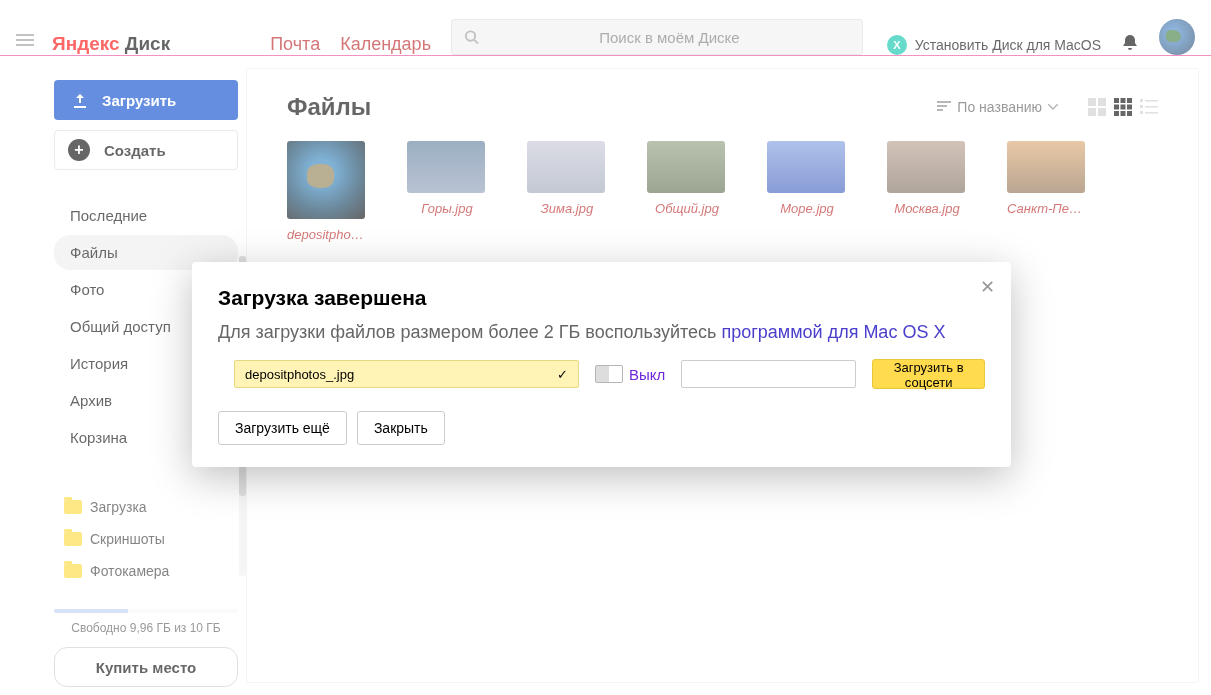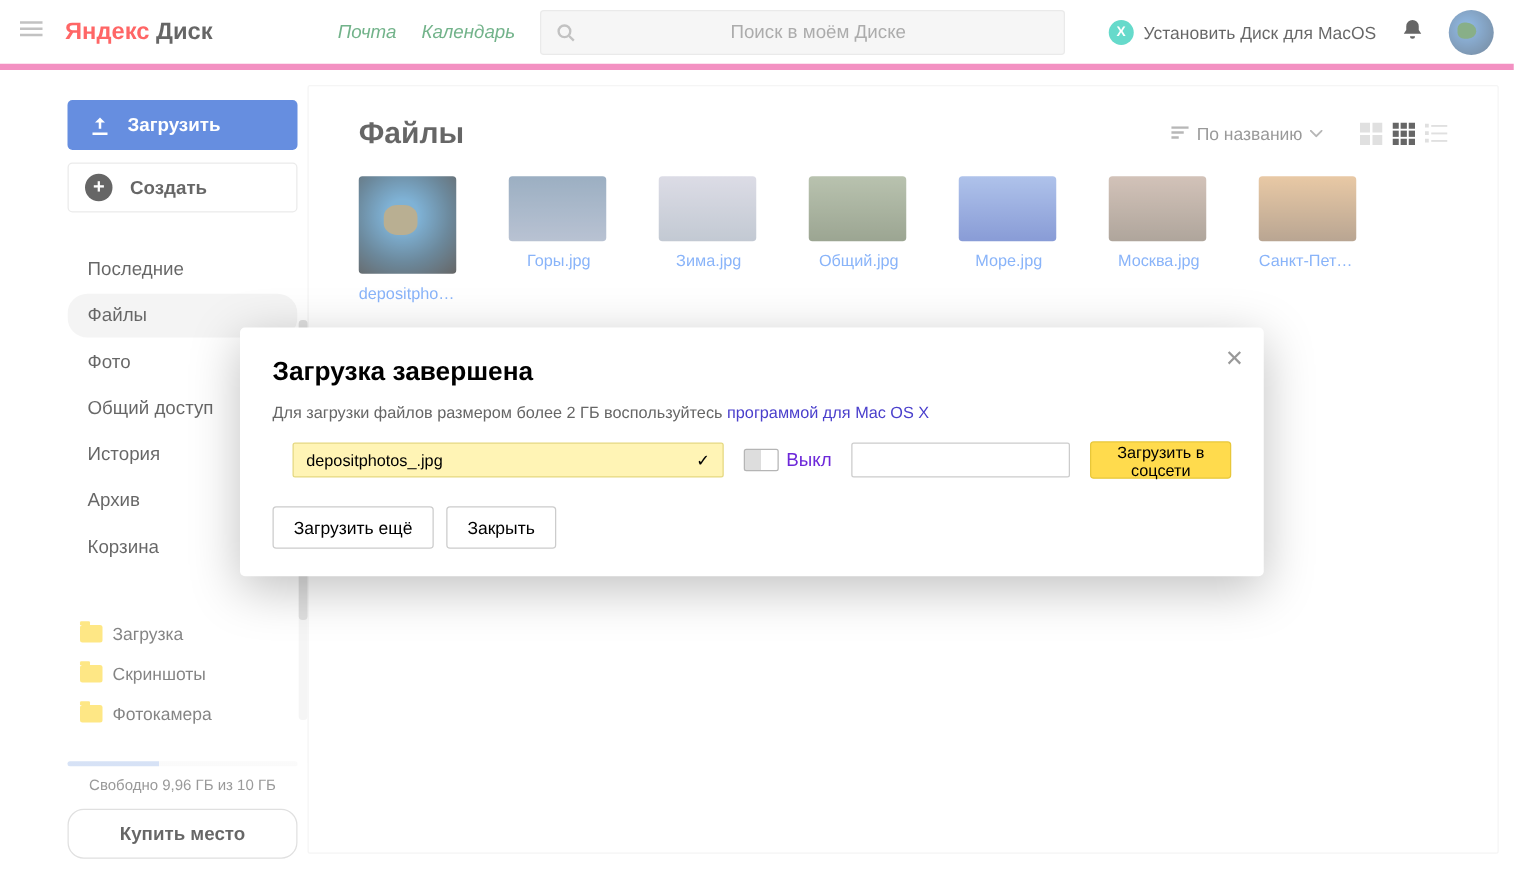--- a/index.html
+++ b/index.html
@@ -1,25 +1,25 @@
 <!DOCTYPE html>
 <html><head>
 <meta charset="utf-8">
 <style>
 * { margin: 0; padding: 0; box-sizing: border-box; font-family: Arial, sans-serif; }
 body { background: #fff; width: 1211px; height: 695px; overflow: hidden; position: relative; }
 
 
-.header { height: 56px; display: flex; align-items: center; padding: 0 16px; border-bottom: 5px solid #ec4899; }
+.header { height: 56px; display: flex; align-items: flex-end; padding: 0 16px; border-bottom: 1px solid #ec4899; }
 .menu-icon { width: 24px; height: 24px; cursor: pointer; margin-right: 12px; }
 .menu-icon span { display: block; width: 18px; height: 2px; background: #999; margin: 3px 0; }
 .logo { font-size: 19px; font-weight: bold; color: #000; margin-right: 100px; }
 .logo .ya { color: #ff0000; }
 .header-links { display: flex; gap: 20px; margin-right: 20px; }
-.header-link { font-size: 15px; color: #15803d; cursor: pointer; font-style: italic; }
+.header-link { font-size: 18px; color: #b91c1c; cursor: pointer; }
 .search-box { flex: 1; max-width: 420px; height: 36px; background: #f0f0f0; border: 1px solid #ddd; border-radius: 3px; display: flex; align-items: center; padding: 0 12px; margin-right: 24px; }
 .search-box svg { margin-right: 10px; }
 .search-box input { border: none; background: transparent; width: 100%; font-size: 15px; text-align: center; outline: none; color: #701a75; }
 .install-btn { display: flex; align-items: center; gap: 8px; cursor: pointer; font-size: 14px; margin-left: auto; margin-right: 20px; }
 .install-btn .circle { width: 20px; height: 20px; border-radius: 50%; background: #00c2a8; color: #fff; display: flex; align-items: center; justify-content: center; font-size: 11px; font-weight: bold; }
 .bell-icon { margin-right: 20px; cursor: pointer; }
 .avatar { width: 36px; height: 36px; border-radius: 50%; background: radial-gradient(circle at 40% 40%, #4a90d9, #1a3a5a); cursor: pointer; position: relative; overflow: hidden; }
 .avatar::after { content:''; position:absolute; left:20%; top:30%; width:40%; height:35%; background: #3a7a3a; border-radius: 40% 60% 50% 40%; }
 
 
@@ -54,30 +54,30 @@
 .thumb { width: 78px; height: 52px; border-radius: 3px; margin-bottom: 8px; }
 .thumb.earth { width: 78px; height: 78px; background: radial-gradient(circle at 45% 40%, #2a7fba 20%, #0a3a5a 60%, #000 100%); border-radius: 3px; position: relative; }
 .thumb.earth::after { content:''; position:absolute; left:25%; top:30%; width:35%; height:30%; background:#8a7a4a; border-radius:40%; }
 .thumb.t2 { background: linear-gradient(#5a7a9a, #8a9ab5); }
 .thumb.t3 { background: linear-gradient(#c5c5d5, #9aa5b5); }
 .thumb.t4 { background: linear-gradient(#8a9a7a, #5a6a4a); }
 .thumb.t5 { background: linear-gradient(#7a9add, #3a5abb); }
 .thumb.t6 { background: linear-gradient(#b59a8a, #7a6a5a); }
 .thumb.t7 { background: linear-gradient(#daa56a, #8a6a4a); }
 .trash { width: 70px; height: 80px; margin: 0 auto 8px; }
-.file-name { font-size: 13px; color: #3b82f6; white-space: nowrap; overflow: hidden; text-overflow: ellipsis; }
+.file-name { font-size: 13px; color: #b91c1c; white-space: nowrap; overflow: hidden; text-overflow: ellipsis; font-style: italic; }
 
 
 .overlay { position: absolute; inset: 0; background: rgba(255,255,255,0.4); }
 
 
 .modal { position: absolute; left: 192px; top: 262px; width: 819px; background: #fff; border-radius: 4px; box-shadow: 0 10px 40px rgba(0,0,0,0.25); padding: 24px 26px 22px; }
 .modal-close { position: absolute; right: 16px; top: 14px; cursor: pointer; color: #999; font-size: 18px; }
 .modal-title { font-size: 21px; font-weight: bold; margin-bottom: 12px; }
-.modal-sub { font-size: 13px; color: #666; margin-bottom: 16px; }
+.modal-sub { font-size: 18px; color: #666; margin-bottom: 16px; }
 .modal-sub a { color: #4a3fcc; text-decoration: none; }
 .modal-row { display: flex; gap: 16px; align-items: center; margin-bottom: 22px; }
 .file-field { flex: 0 0 345px; height: 28px; background: #fff4b5; border: 1px solid #e5d880; border-radius: 2px; display: flex; align-items: center; padding: 0 10px; font-size: 13px; margin-left: 16px; }
 .file-field .check { margin-left: auto; }
 .toggle { display: flex; align-items: flex-end; gap: 6px; font-size: 15px; color: #6d28d9; }
 .toggle-box { width: 28px; height: 18px; border: 1px solid #b5b5b5; border-radius: 2px; display:inline-block; background: linear-gradient(90deg, #ddd 50%, #fff 50%); }
 .link-field { flex: 0 0 175px; height: 28px; border: 1px solid #ccc; border-radius: 2px; }
 .share-btn { height: 30px; padding: 0 16px; background: #ffdb4d; border: 1px solid #e8c73a; border-radius: 3px; font-size: 13px; cursor: pointer; }
 .modal-actions { display: flex; gap: 10px; align-items: center; }
 .modal-btn { height: 34px; padding: 0 16px; border: 1px solid #ccc; background: #fff; border-radius: 3px; font-size: 14px; cursor: pointer; }

